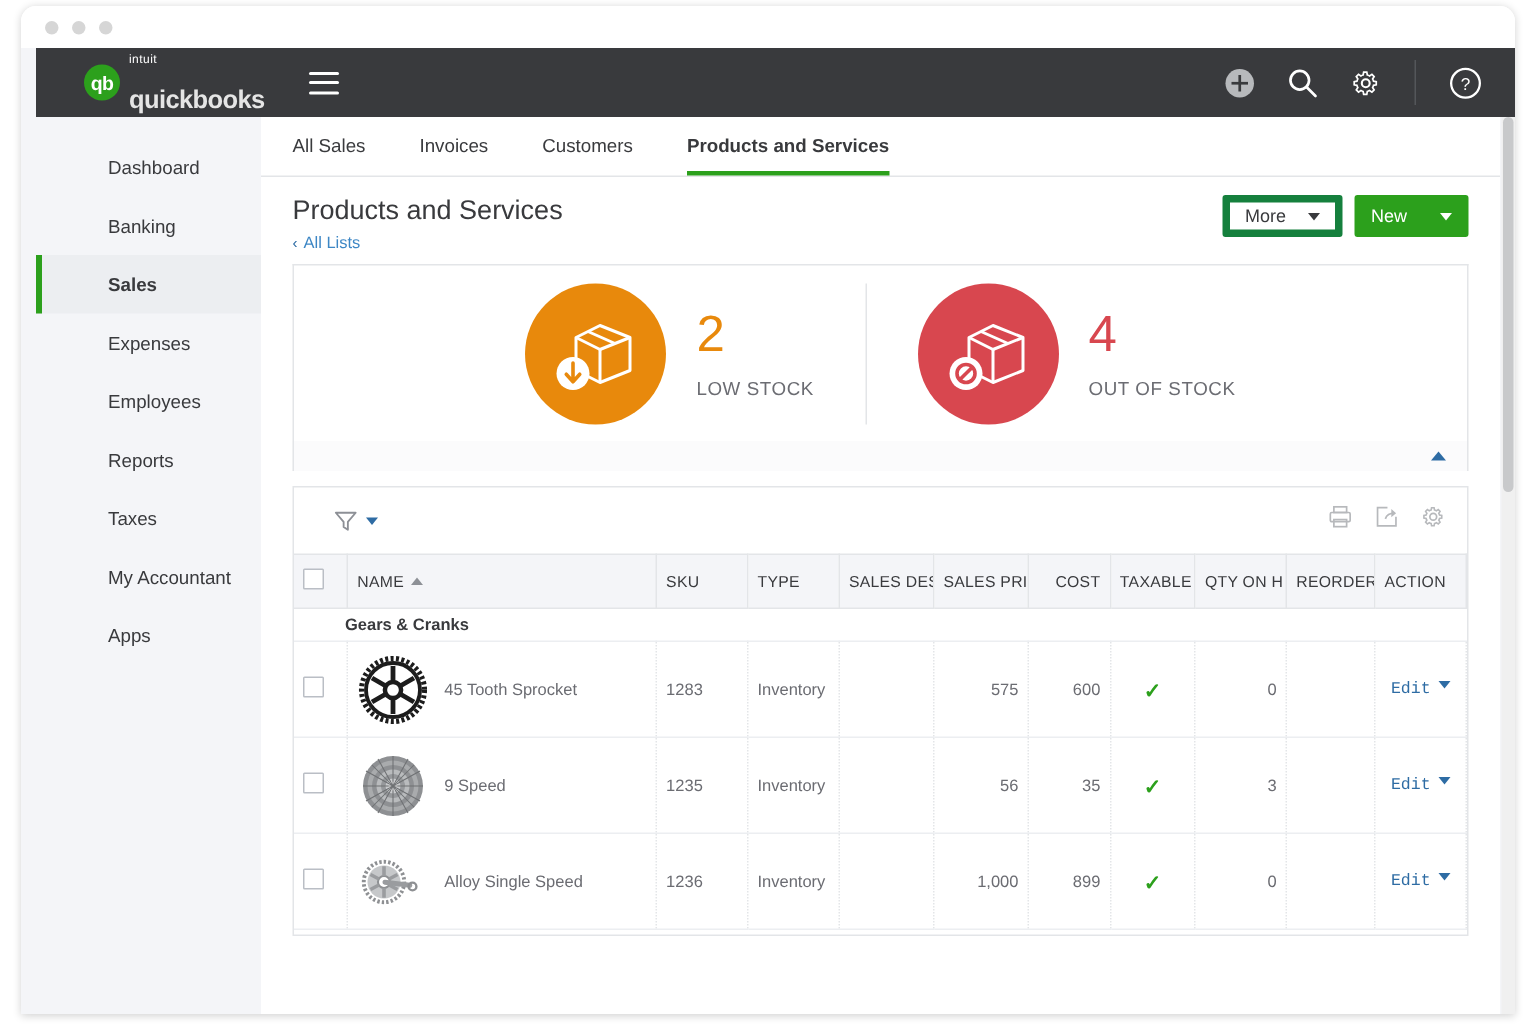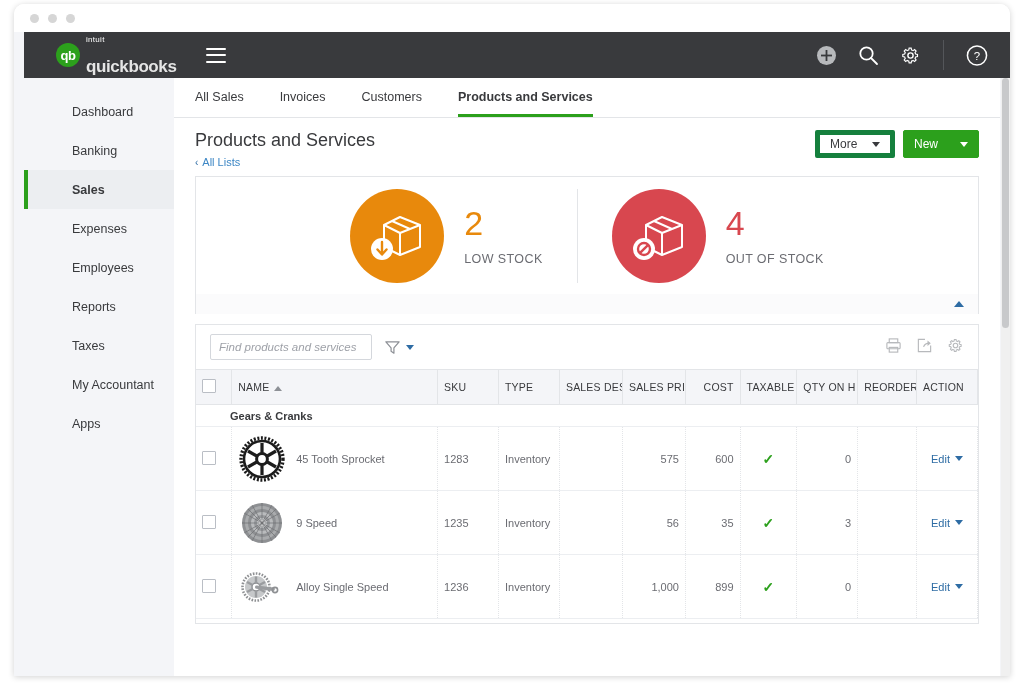--- a/index.html
+++ b/index.html
@@ -311,22 +311,23 @@
     color: #393a3d;
     border-right: none;
     border-bottom: 1px solid #eceef1;
   }
   .name-cell { display: flex; align-items: center; gap: 10px; }
   .thumb { width: 48px; height: 48px; flex: 0 0 48px; }
   .qty-red { color: #d8474f; }
   .tax-check { color: #2ca01c; font-size: 14px; font-weight: bold; }
   .edit-link {
     color: #2e6ca4; font-size: 11px;
-    display: inline-flex; align-items: center; gap: 5px;
-    cursor: pointer;
+    display: inline-flex; gap: 5px;
+    cursor: pointer;
+    font-family: Liberation Mono, monospace;
   }
   .edit-caret {
     width: 0; height: 0;
     border-left: 4px solid transparent;
     border-right: 4px solid transparent;
     border-top: 5px solid #2e6ca4;
   }
 
   
   .scrollbar {
@@ -490,21 +491,20 @@
             </div>
           </div>
         </div>
 
         <div class="collapse-row">
           <span class="chev-up"></span>
         </div>
 
         <div class="table-card">
           <div class="table-toolbar">
-            <input class="search-input" type="text" placeholder="Find products and services" style="">
             <span class="filter-btn">
               <svg width="17" height="17" viewBox="0 0 18 18">
                   <path d="M2 3 L16 3 L10.5 9.5 L10.5 15 L7.5 13 L7.5 9.5 Z" fill="none" stroke="#8d9096" stroke-width="1.3" stroke-linejoin="round"></path>
                 </svg>
               <span class="caret-down" style="color:#2e6ca4"></span>
             </span>
             <div class="toolbar-right">
               <span class="tb2-icon">
                 <svg width="17" height="17" viewBox="0 0 18 18">
                     <rect x="4.5" y="2" width="9" height="4" fill="none" stroke="#b7b9bc" stroke-width="1.2"></rect>

